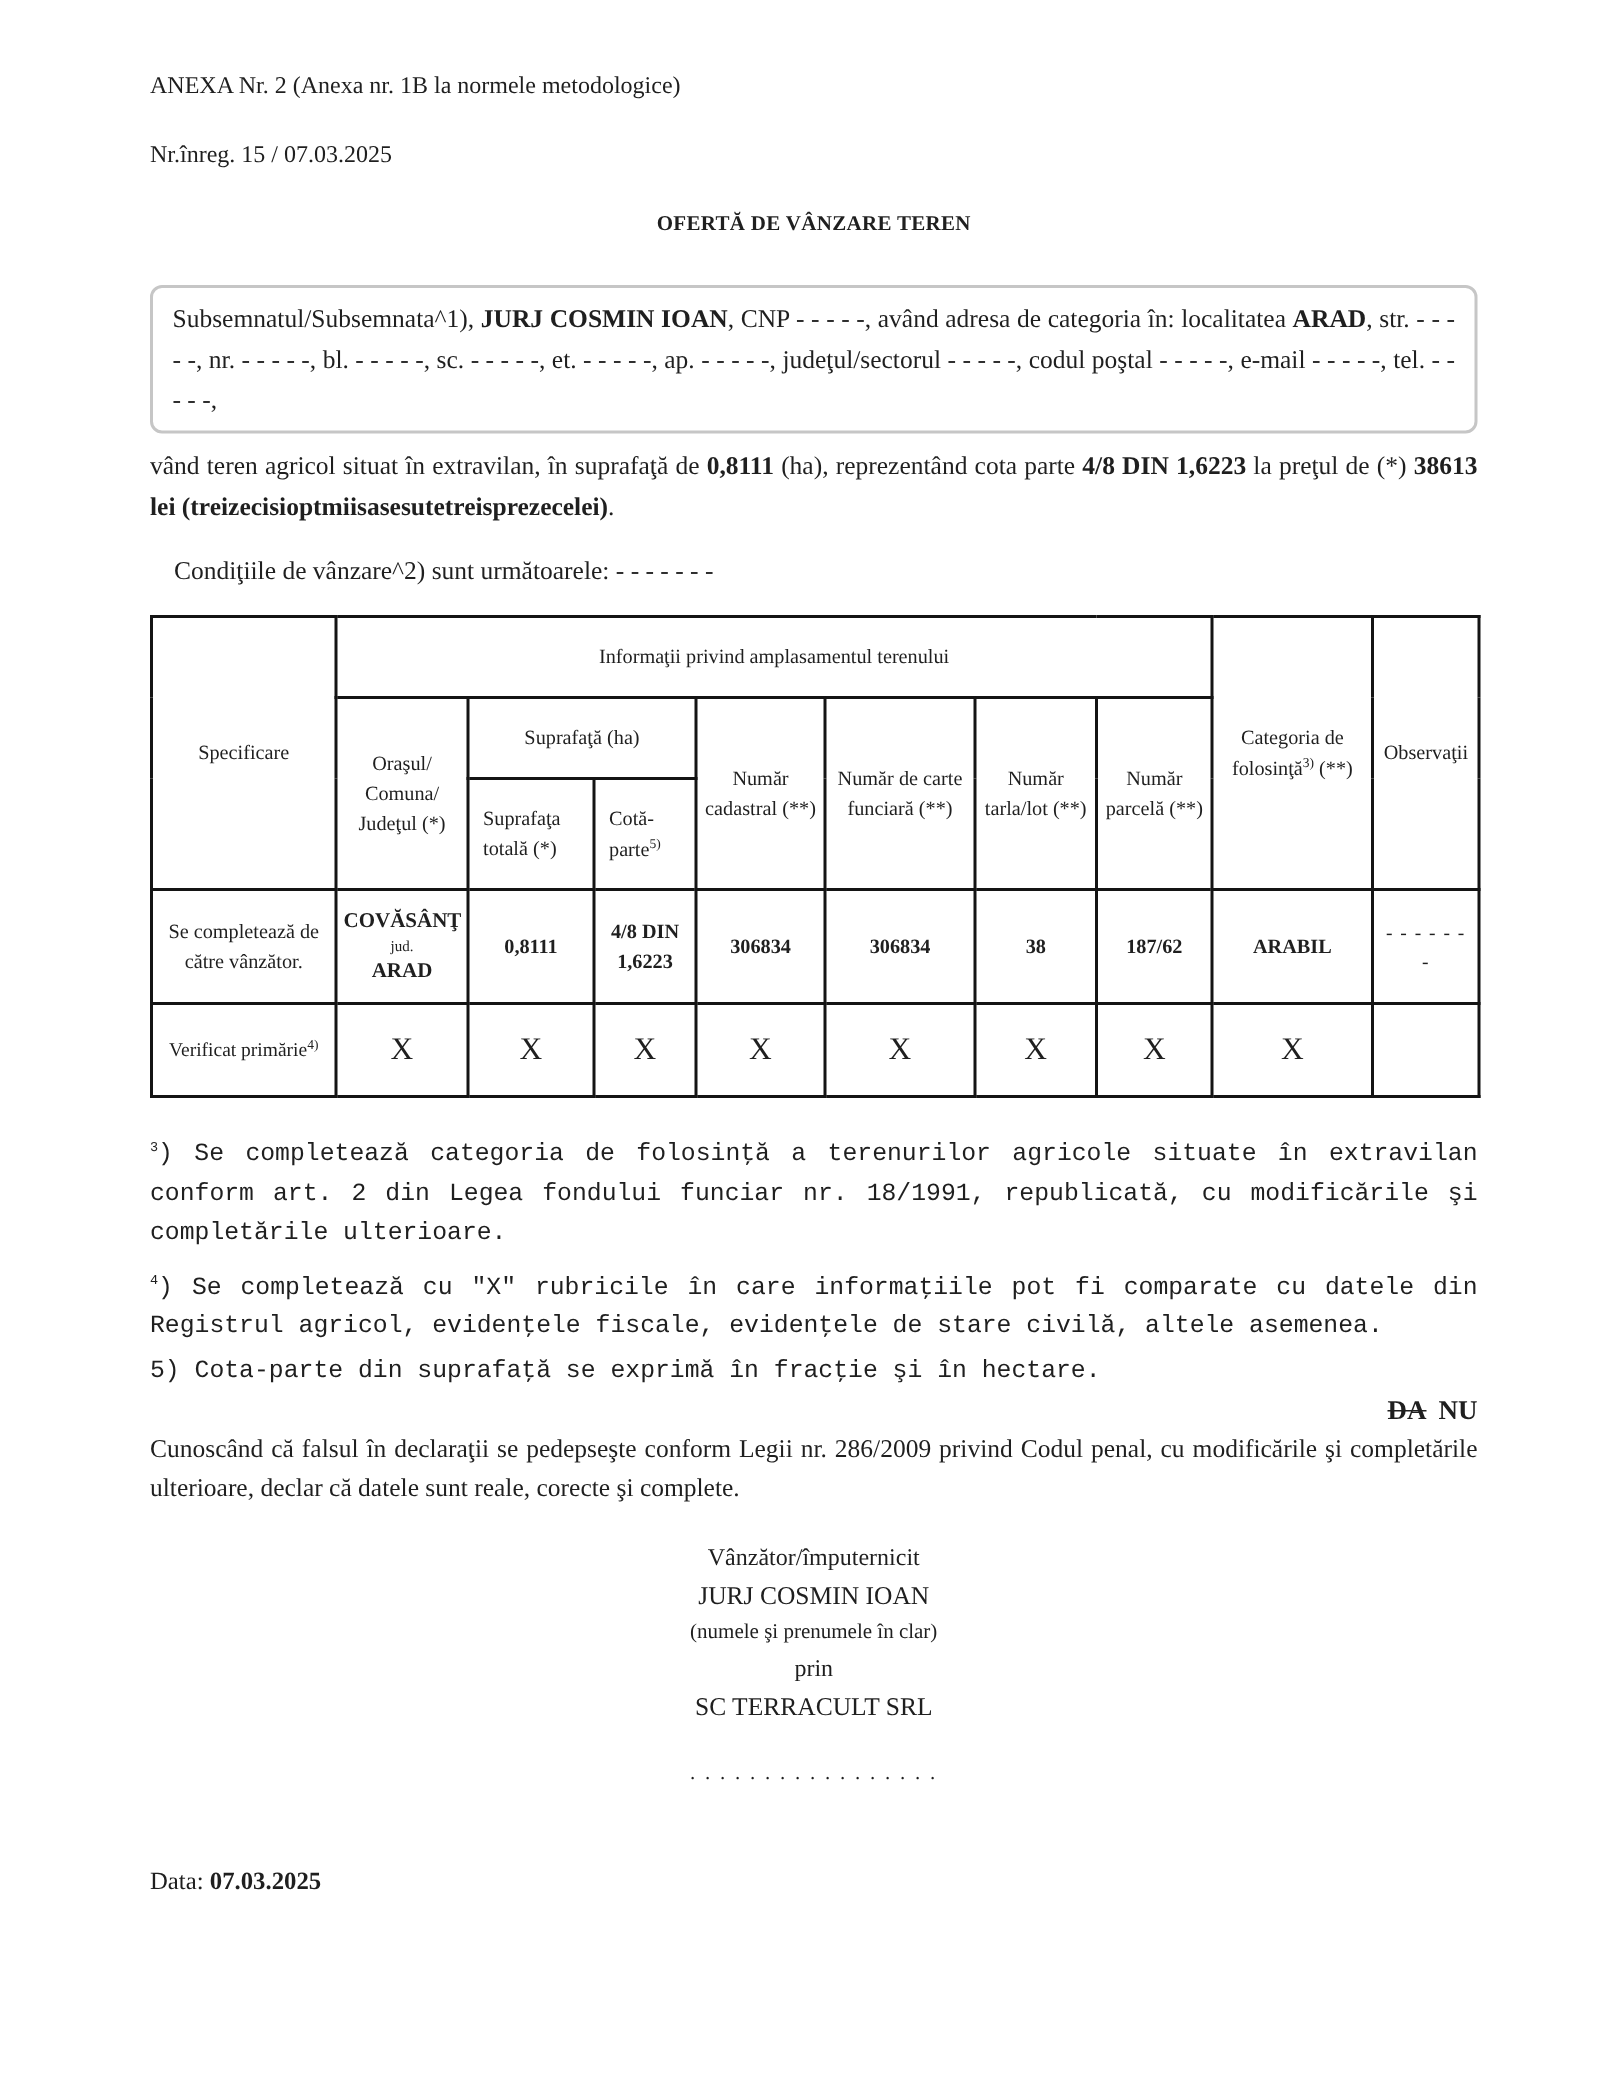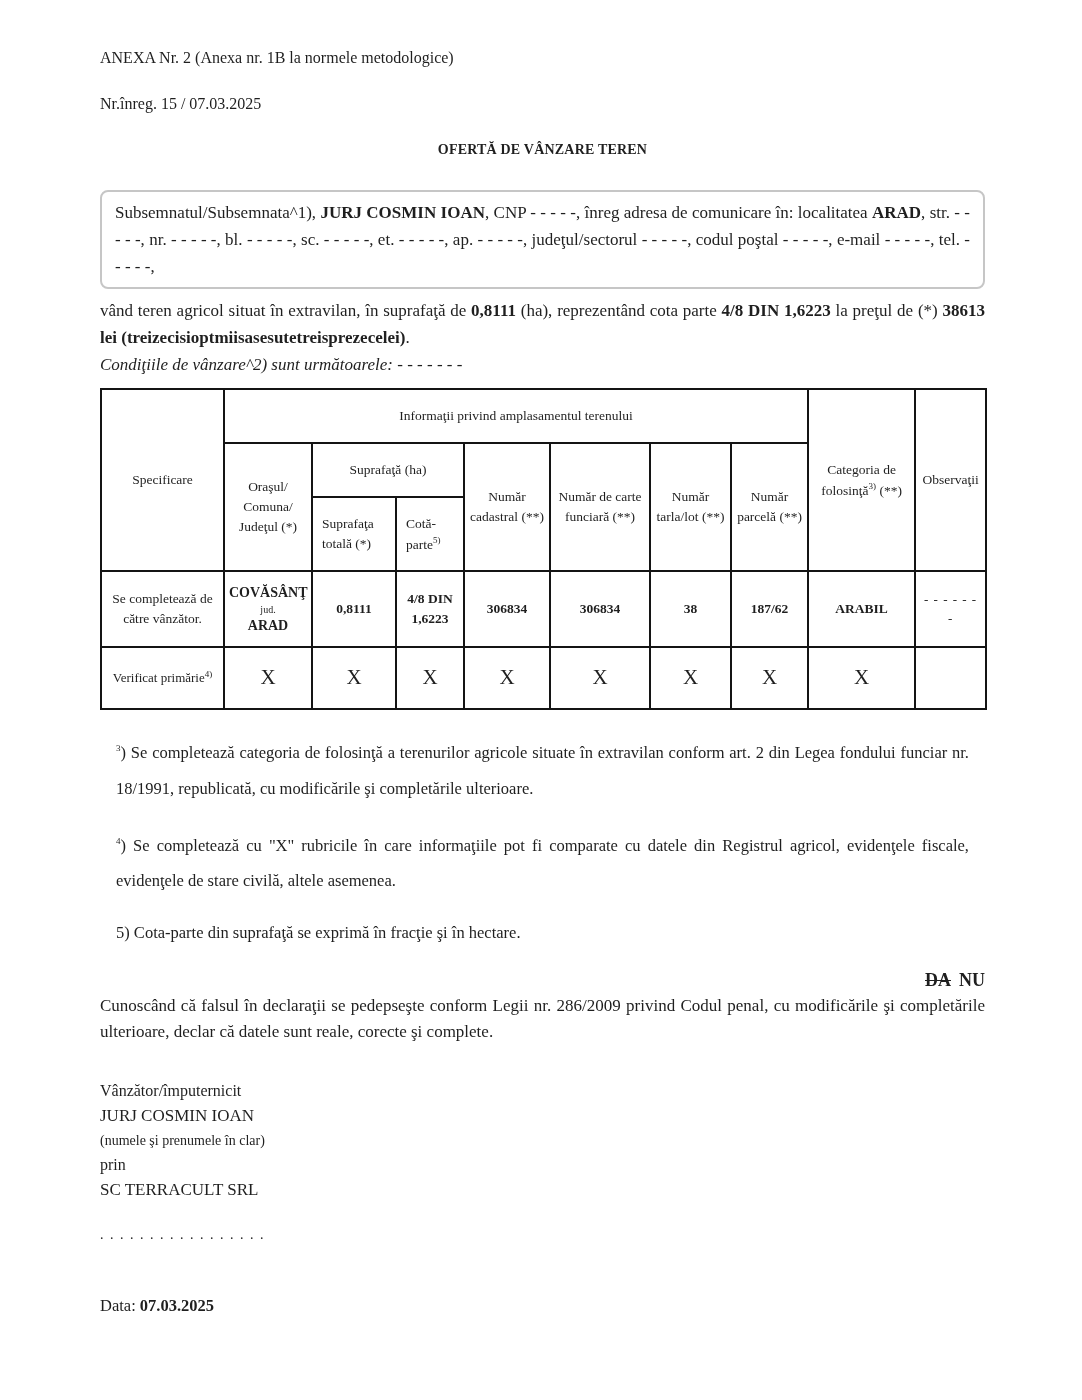--- a/index.html
+++ b/index.html
@@ -22,21 +22,21 @@
   }
 
   .intro-box {
     margin-top:28px;
     border:2px solid #c6c6c6;
     border-radius:8px;
     padding:7px 13px;
   }
 
   .para { font-size:17px; line-height:27px; text-align:justify; margin:0; }
-  .line { font-size:17px; line-height:27px; margin:0;font-style:italic; }
+  .line { font-size:17px; line-height:27px; margin:16px; }
   .sale { margin-top:8px; }
   .b { font-weight:bold; }
 
   table.land {
     margin-top:10px;
     border-collapse:collapse;
     table-layout:fixed;
     width:885px;
     font-size:13.5px;
   }
@@ -51,49 +51,49 @@
   .pre { white-space:pre-line; }
   .tleft { text-align:left !important; padding-left:9px !important; }
   td .cell-sup, sup.fnsup { font-size:9px; }
   .city-line { font-weight:bold; font-size:14px; line-height:1.4; }
   .jud-line { font-size:10px; line-height:1.3; }
   .val { font-weight:bold; }
   .xcell { font-size:21px; }
   .verify-label { font-size:13px; }
   .obs-dash { font-size:13px; letter-spacing:1px; }
 
-  .fn { font-size:16.5px; line-height:36px; text-align:justify; margin:16px; }
+  .fn { font-size:16.5px; line-height:26px; text-align:justify; margin:0;font-family:Liberation Mono, monospace; }
   .fn3 { margin-top:20px; }
   .fn4 { margin-top:6px; }
   .fn5 { margin-top:4px; }
 
   .star-para { margin-top:0; font-size:17px; line-height:26px; text-align:justify; }
   .danu { margin:0; font-size:18px; font-weight:bold; line-height:26px;text-align:right; }
   .strike { text-decoration:line-through; white-space:pre; margin-right:8px; }
 
-  .sig { text-align:left; margin-top:34px; font-size:16px; }
+  .sig { text-align:center; margin-top:22px; font-size:16px; }
   .sig div { line-height:24px; }
   .sig-name { font-size:17px; line-height:26px !important; }
   .sig-note { font-size:14px; }
   .sig-co { font-size:17px; line-height:26px !important; }
   .sig-dots { margin-top:22px; font-size:14px; letter-spacing:1.5px; line-height:20px !important; }
 
   .footer-date { margin-top:48px; font-size:16.5px; line-height:26px; }
 </style>
 </head>
 <body>
 
 <div class="page">
 
   <div class="right-line anexa">ANEXA Nr. 2 (Anexa nr. 1B la normele metodologice)</div>
   <div class="right-line reg">Nr.înreg. 15 / 07.03.2025</div>
   <div class="title">OFERTĂ DE VÂNZARE TEREN</div>
 
   <div class="intro-box">
-    <p class="para"><span>Subsemnatul/Subsemnata^1), </span><span class="b">JURJ COSMIN IOAN</span><span>, CNP - - - - -, înreg adresa de comunicare în: localitatea </span><span class="b">ARAD</span><span>, str. - - - - -, nr. - - - - -, bl. - - - - -, sc. - - - - -, et. - - - - -, ap. - - - - -, judeţul/sectorul - - - - -, codul poştal - - - - -, e-mail - - - - -, tel. - - - - -,</span></p>
+    <p class="para"><span>Subsemnatul/Subsemnata^1), </span><span class="b">JURJ COSMIN IOAN</span><span>, CNP - - - - -, având adresa de categoria în: localitatea </span><span class="b">ARAD</span><span>, str. - - - - -, nr. - - - - -, bl. - - - - -, sc. - - - - -, et. - - - - -, ap. - - - - -, judeţul/sectorul - - - - -, codul poştal - - - - -, e-mail - - - - -, tel. - - - - -,</span></p>
   </div>
 
   <p class="para sale"><span>vând teren agricol situat în extravilan, în suprafaţă de </span><span class="b">0,8111</span><span> (ha), reprezentând cota parte </span><span class="b">4/8 DIN 1,6223</span><span> la preţul de (*) </span><span class="b">38613 lei (treizecisioptmiisasesutetreisprezecelei)</span><span>.</span></p>
 
   <p class="line">Condiţiile de vânzare^2) sunt următoarele: - - - - - - -</p>
 
   <table class="land">
     <colgroup>
       <col style="width:123px">
         <col style="width:88px">

